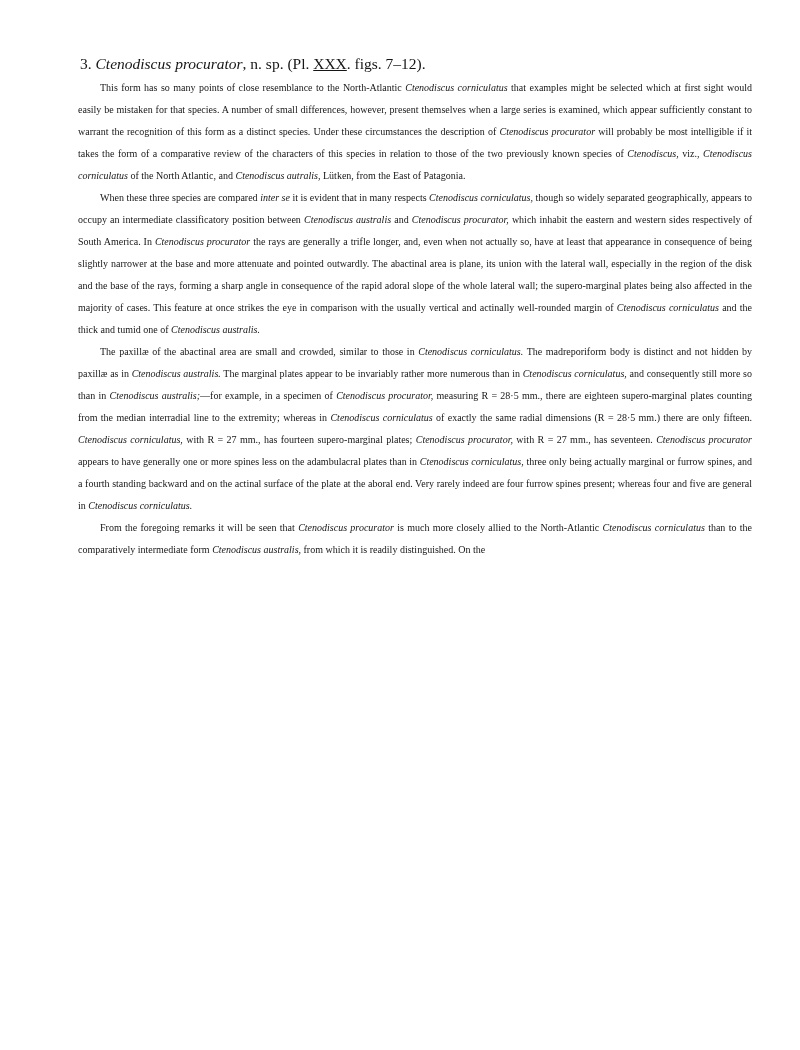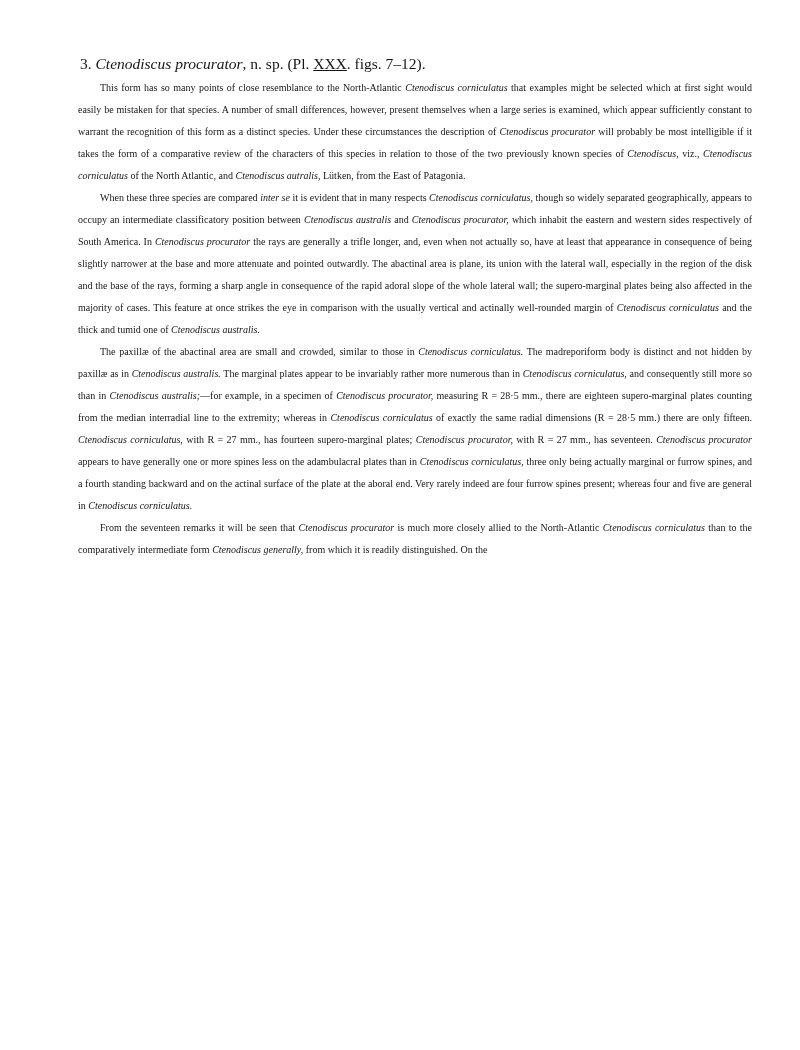--- a/index.html
+++ b/index.html
@@ -38,14 +38,14 @@
 <div class="page">
 
   <div class="heading">
     <span>3.</span>
     <i>Ctenodiscus procurator</i><span>, n. sp. (Pl. </span><span class="u">XXX</span><span>. figs. 7–12).</span>
   </div>
 
   <p class="para first"><span>This form has so many points of close resemblance to the North-Atlantic </span><i>Ctenodiscus corniculatus</i><span> that examples might be selected which at first sight would easily be mistaken for that species.  A number of small differences, however, present themselves when a large series is examined, which appear sufficiently constant to warrant the recog­nition of this form as a distinct species.  Under these circumstances the description of </span><i>Ctenodiscus procurator</i><span> will probably be most intelligible if it takes the form of a com­parative review of the characters of this species in relation to those of the two previously known species of </span><i>Ctenodiscus,</i><span> viz., </span><i>Ctenodiscus corniculatus</i><span> of the North Atlantic, and </span><i>Ctenodiscus autralis,</i><span> Lütken, from the East of Patagonia.</span></p>
   <p class="para"><span>When these three species are compared </span><i>inter se</i><span> it is evident that in many respects </span><i>Ctenodiscus corniculatus,</i><span> though so widely separated geographically, appears to occupy an intermediate classificatory position between </span><i>Ctenodiscus australis</i><span> and </span><i>Ctenodiscus procurator,</i><span> which inhabit the eastern and western sides respectively of South America. In </span><i>Ctenodiscus procurator</i><span> the rays are generally a trifle longer, and, even when not actually so, have at least that appearance in consequence of being slightly narrower at the base and more attenuate and pointed outwardly.  The abactinal area is plane, its union with the lateral wall, especially in the region of the disk and the base of the rays, forming a sharp angle in consequence of the rapid adoral slope of the whole lateral wall; the supero-marginal plates being also affected in the majority of cases.  This feature at once strikes the eye in comparison with the usually vertical and actinally well-rounded margin of </span><i>Ctenodiscus corniculatus</i><span> and the thick and tumid one of </span><i>Ctenodiscus australis.</i></p>
   <p class="para"><span>The paxillæ of the abactinal area are small and crowded, similar to those in </span><i>Cteno­discus corniculatus.</i><span>  The madreporiform body is distinct and not hidden by paxillæ as in </span><i>Ctenodiscus australis.</i><span>  The marginal plates appear to be invariably rather more numerous than in </span><i>Ctenodiscus corniculatus,</i><span> and consequently still more so than in </span><i>Ctenodiscus australis;</i><span>—for example, in a specimen of </span><i>Ctenodiscus procurator,</i><span> measuring R = 28·5 mm., there are eighteen supero-marginal plates counting from the median interradial line to the extremity; whereas in </span><i>Ctenodiscus corniculatus</i><span> of exactly the same radial dimen­sions (R = 28·5 mm.) there are only fifteen.  </span><i>Ctenodiscus corniculatus,</i><span> with R = 27 mm., has fourteen supero-marginal plates; </span><i>Ctenodiscus procurator,</i><span> with R = 27 mm., has seventeen.  </span><i>Ctenodiscus procurator</i><span> appears to have generally one or more spines less on the adambulacral plates than in </span><i>Ctenodiscus corniculatus,</i><span> three only being actually marginal or furrow spines, and a fourth standing backward and on the actinal surface of the plate at the aboral end.  Very rarely indeed are four furrow spines present; whereas four and five are general in </span><i>Ctenodiscus corniculatus.</i></p>
-  <p class="para"><span>From the seventeen remarks it will be seen that </span><i>Ctenodiscus procurator</i><span> is much more closely allied to the North-Atlantic </span><i>Ctenodiscus corniculatus</i><span> than to the comparatively intermediate form </span><i>Ctenodiscus generally,</i><span> from which it is readily distinguished.  On the</span></p>
+  <p class="para"><span>From the foregoing remarks it will be seen that </span><i>Ctenodiscus procurator</i><span> is much more closely allied to the North-Atlantic </span><i>Ctenodiscus corniculatus</i><span> than to the comparatively intermediate form </span><i>Ctenodiscus australis,</i><span> from which it is readily distinguished.  On the</span></p>
 </div>
 
 </body></html>

